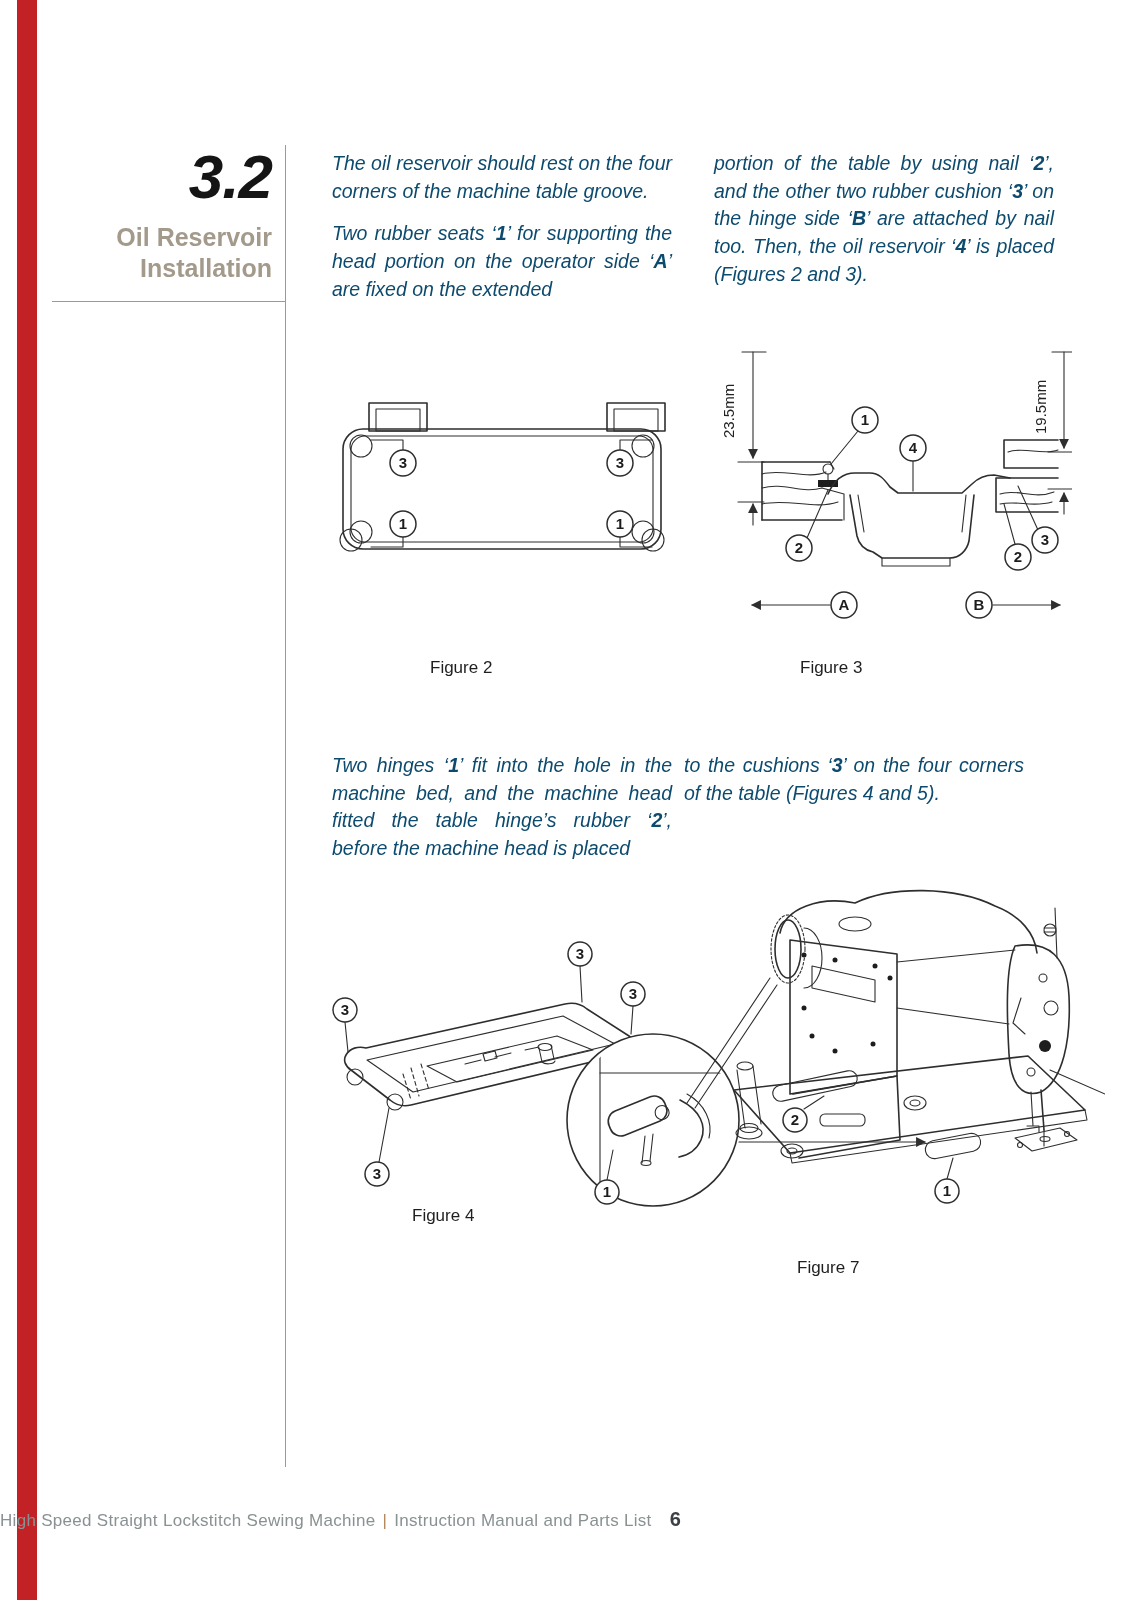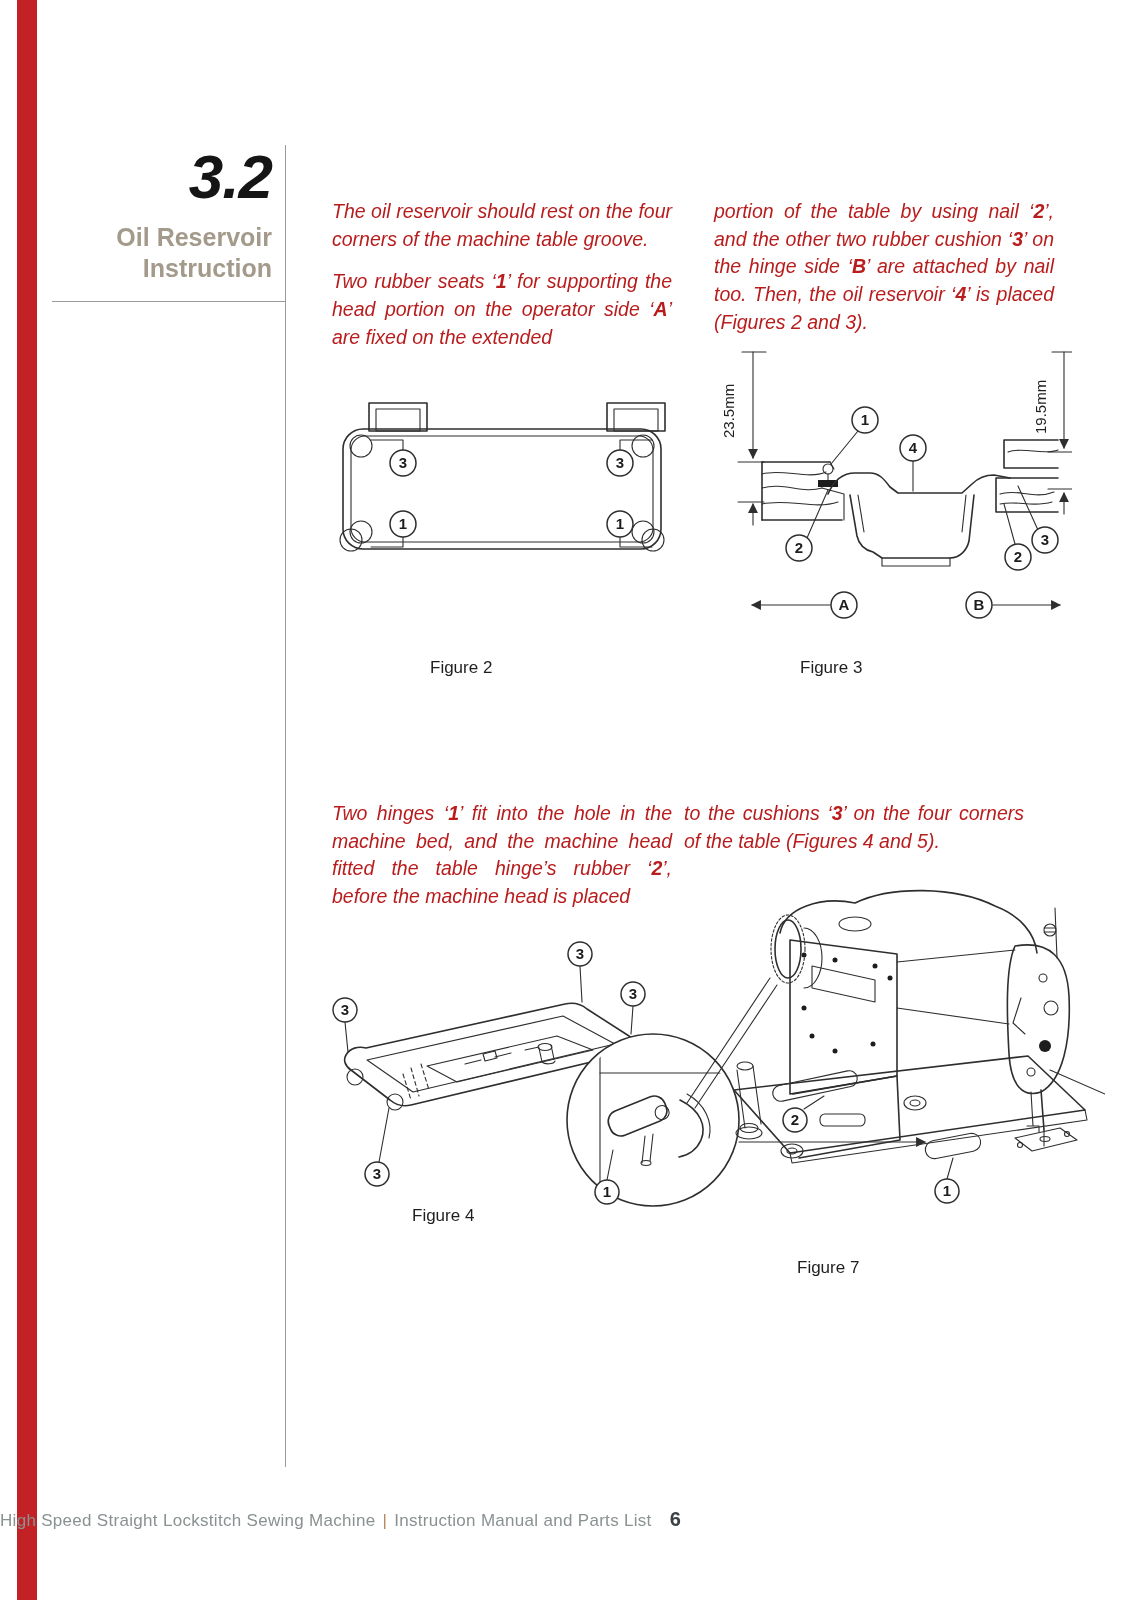--- a/index.html
+++ b/index.html
@@ -6,21 +6,21 @@
   .page{position:relative;width:1131px;height:1600px;background:#ffffff;overflow:hidden;
         font-family:"Liberation Sans",sans-serif;color:#262626;padding-left:44px;}
   .accent-bar{position:absolute;left:17px;top:0;width:20px;height:1600px;background:#c22126;}
   .sec-num{position:absolute;left:60px;top:146px;width:212px;text-align:right;
            font-size:62px;font-weight:bold;font-style:italic;color:#151515;line-height:1;letter-spacing:-1px;}
   .sec-title{position:absolute;left:40px;top:222px;width:232px;text-align:right;
              font-size:25px;font-weight:bold;color:#a39a8b;line-height:1.22;}
   .rule-h{position:absolute;left:52px;top:301px;width:234px;height:1px;background:#9a9a9a;}
   .rule-v{position:absolute;left:285px;top:145px;width:1px;height:1322px;background:#9a9a9a;}
   .col{position:absolute;width:340px;font-size:19.5px;font-style:italic;line-height:1.42;
-       text-align:justify;color:#b91c1c;margin-top:48px;}
+       text-align:justify;color:#0c4a6e;}
   .col p{margin:0 0 15px 0;}
   .col b{font-style:italic;}
   .fig{position:absolute;}
   .ln{stroke:#2e2e2e;stroke-width:1.6;fill:none;stroke-linejoin:round;stroke-linecap:round;}
   .thin{stroke-width:1.1;}
   .callout circle{fill:#ffffff;stroke:#2e2e2e;stroke-width:1.5;}
   .callout text{fill:#1c1c1c;font-family:"Liberation Sans",sans-serif;font-size:15px;font-weight:600;
                 text-anchor:middle;stroke:none;}
   .dimtext{fill:#222222;font-family:"Liberation Sans",sans-serif;font-size:15px;stroke:none;}
   .caption{position:absolute;width:160px;text-align:left;font-size:17px;color:#1f1f1f;}
@@ -32,21 +32,21 @@
 </head>
 <body>
 
 <div class="page">
 
   <div class="accent-bar" style="background: rgb(194, 33, 38);"></div>
 
   <div class="sec-num">3.2</div>
   <div class="sec-title" style="color: rgb(163, 154, 139);">
     <div>Oil Reservoir</div>
-    <div>Instruction</div>
+    <div>Installation</div>
   </div>
   <div class="rule-h"></div>
   <div class="rule-v"></div>
 
   <div class="col" style="left:332px;top:150px">
     <p>The oil reservoir should rest on the four corners of the machine table groove.</p>
     <p>Two rubber seats ‘<b>1</b>’ for supporting the head portion on the operator side ‘<b>A</b>’ are fixed on the extended</p>
   </div>
   <div class="col" style="left:714px;top:150px">
     <p>portion of the table by using nail ‘<b>2</b>’, and the other two rubber cushion ‘<b>3</b>’ on the hinge side ‘<b>B</b>’ are attached by nail too. Then, the oil reservoir ‘<b>4</b>’ is placed (Figures 2 and 3).</p>

